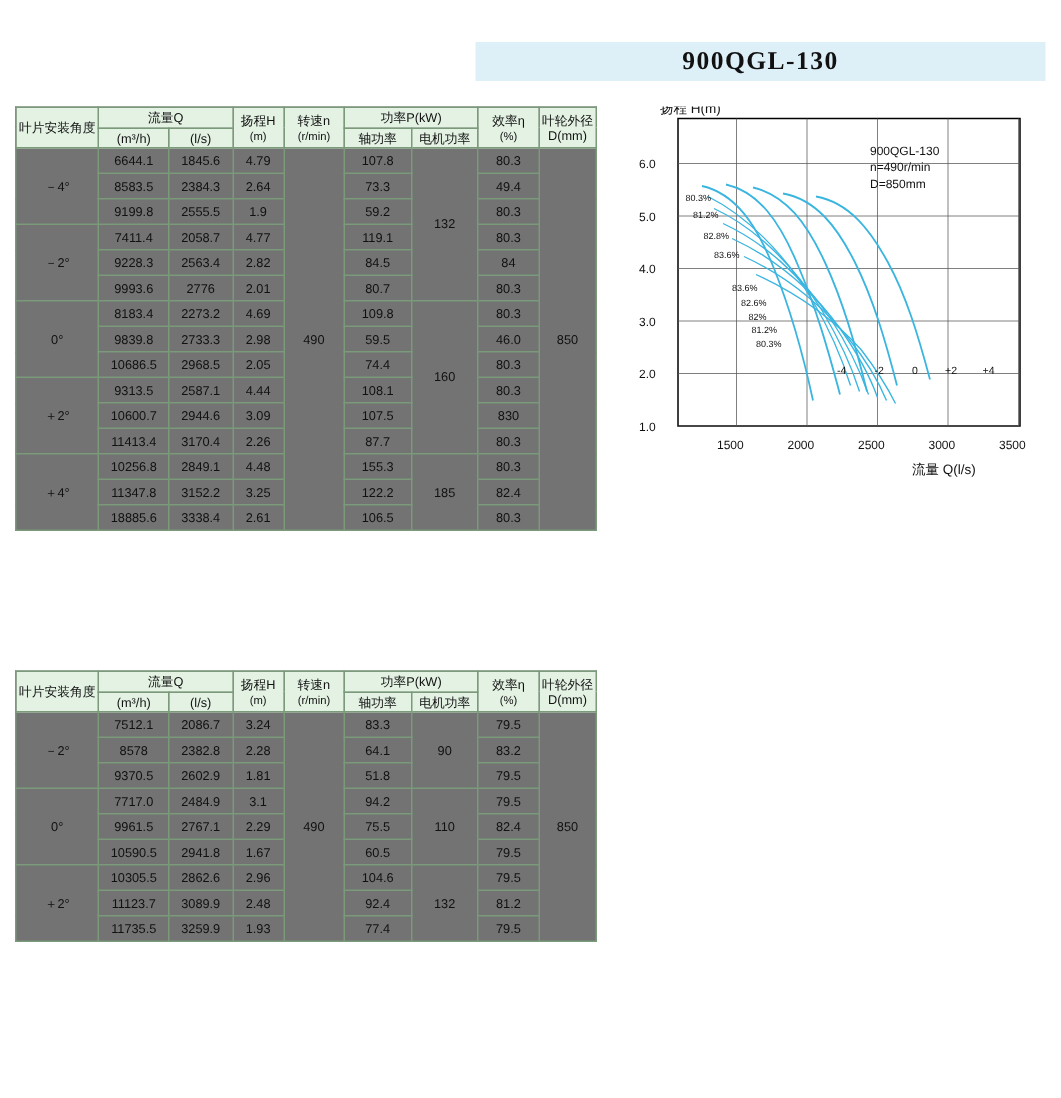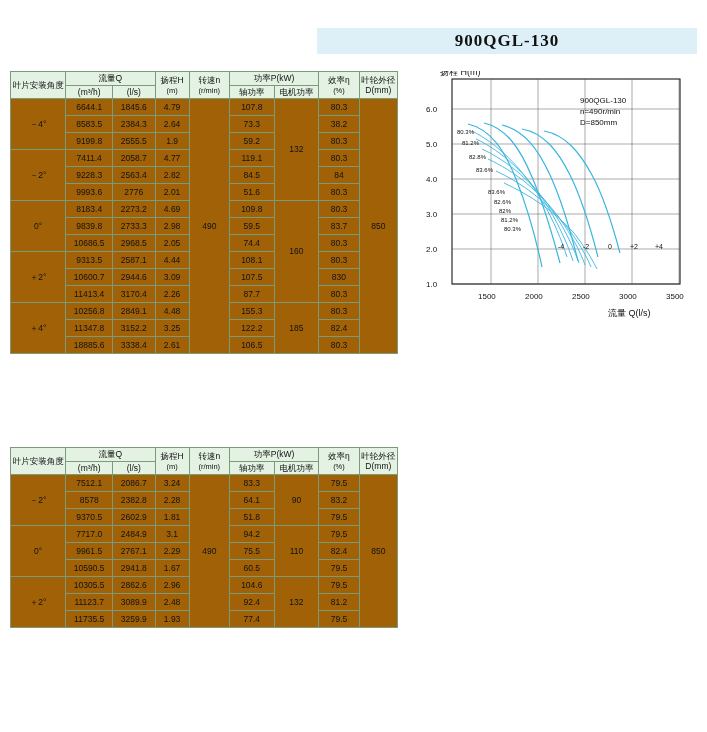--- a/index.html
+++ b/index.html
@@ -25,21 +25,21 @@
   .title-bar .t{
     font-family:"Liberation Serif", serif;
     font-weight:bold;font-size:17px;letter-spacing:1px;color:#111;
   }
 
   
   .tbl-wrap{position:absolute;left:10px;top:55px;width:388px;}
   table.spec{
     border-collapse:collapse;
     width:388px;
-    background:#a16207;
+    background:#737373;
     table-layout:fixed;
   }
   table.spec td, table.spec th{
     border:1px solid #7a9a7a;
     font-size:8.5px;
     text-align:center;
     padding:1px 1px;
     color:#111;
     font-weight:normal;
     line-height:1.25;
@@ -117,21 +117,21 @@
         <td>107.8</td>
         <td rowspan="6">132</td>
         <td>80.3</td>
         <td rowspan="15">850</td>
       </tr>
       <tr>
         <td class="vcell">8583.5</td>
         <td>2384.3</td>
         <td>2.64</td>
         <td>73.3</td>
-        <td>38.2</td>
+        <td>49.4</td>
       </tr>
       <tr>
         <td class="vcell">9199.8</td>
         <td>2555.5</td>
         <td>1.9</td>
         <td>59.2</td>
         <td>80.3</td>
       </tr>
 
       <tr>
@@ -146,39 +146,39 @@
         <td class="vcell">9228.3</td>
         <td>2563.4</td>
         <td>2.82</td>
         <td>84.5</td>
         <td>84</td>
       </tr>
       <tr>
         <td class="vcell">9993.6</td>
         <td>2776</td>
         <td>2.01</td>
-        <td>51.6</td>
+        <td>80.7</td>
         <td>80.3</td>
       </tr>
 
       <tr>
         <td rowspan="3" class="angle">0°</td>
         <td class="vcell">8183.4</td>
         <td>2273.2</td>
         <td>4.69</td>
         <td>109.8</td>
         <td rowspan="6">160</td>
         <td>80.3</td>
       </tr>
       <tr>
         <td class="vcell">9839.8</td>
         <td>2733.3</td>
         <td>2.98</td>
         <td>59.5</td>
-        <td>83.7</td>
+        <td>46.0</td>
       </tr>
       <tr>
         <td class="vcell">10686.5</td>
         <td>2968.5</td>
         <td>2.05</td>
         <td>74.4</td>
         <td>80.3</td>
       </tr>
 
       <tr>

